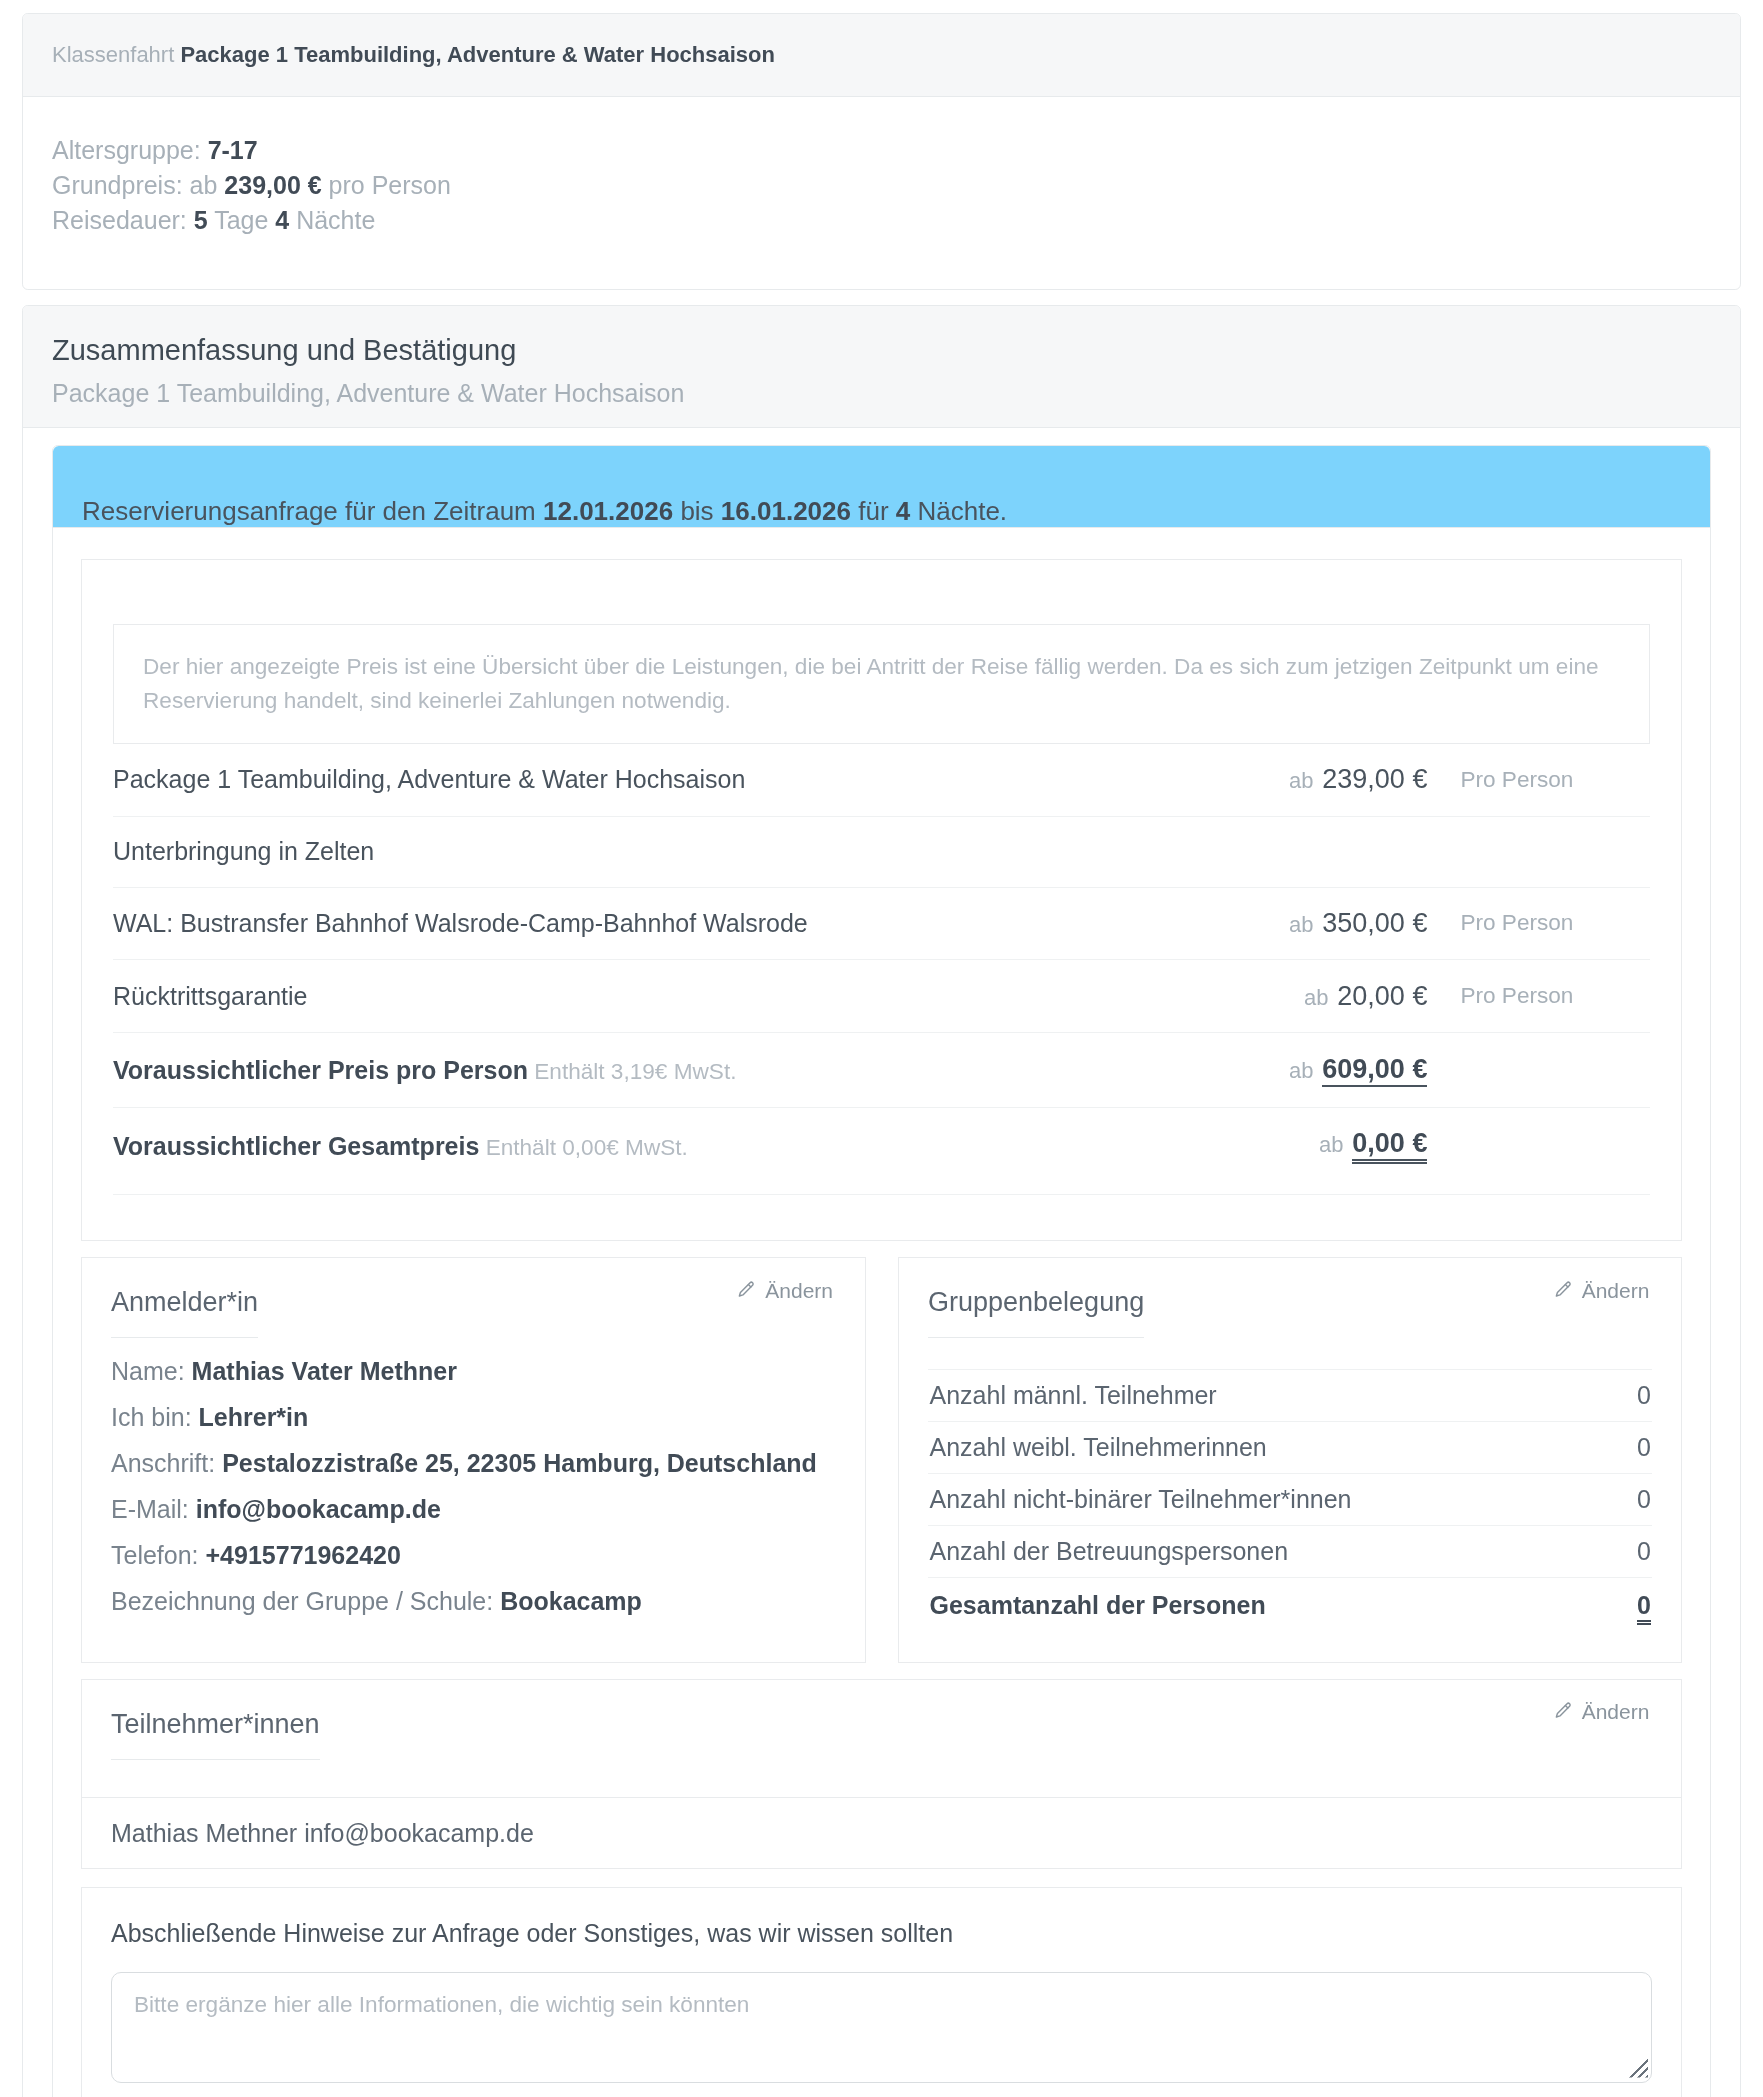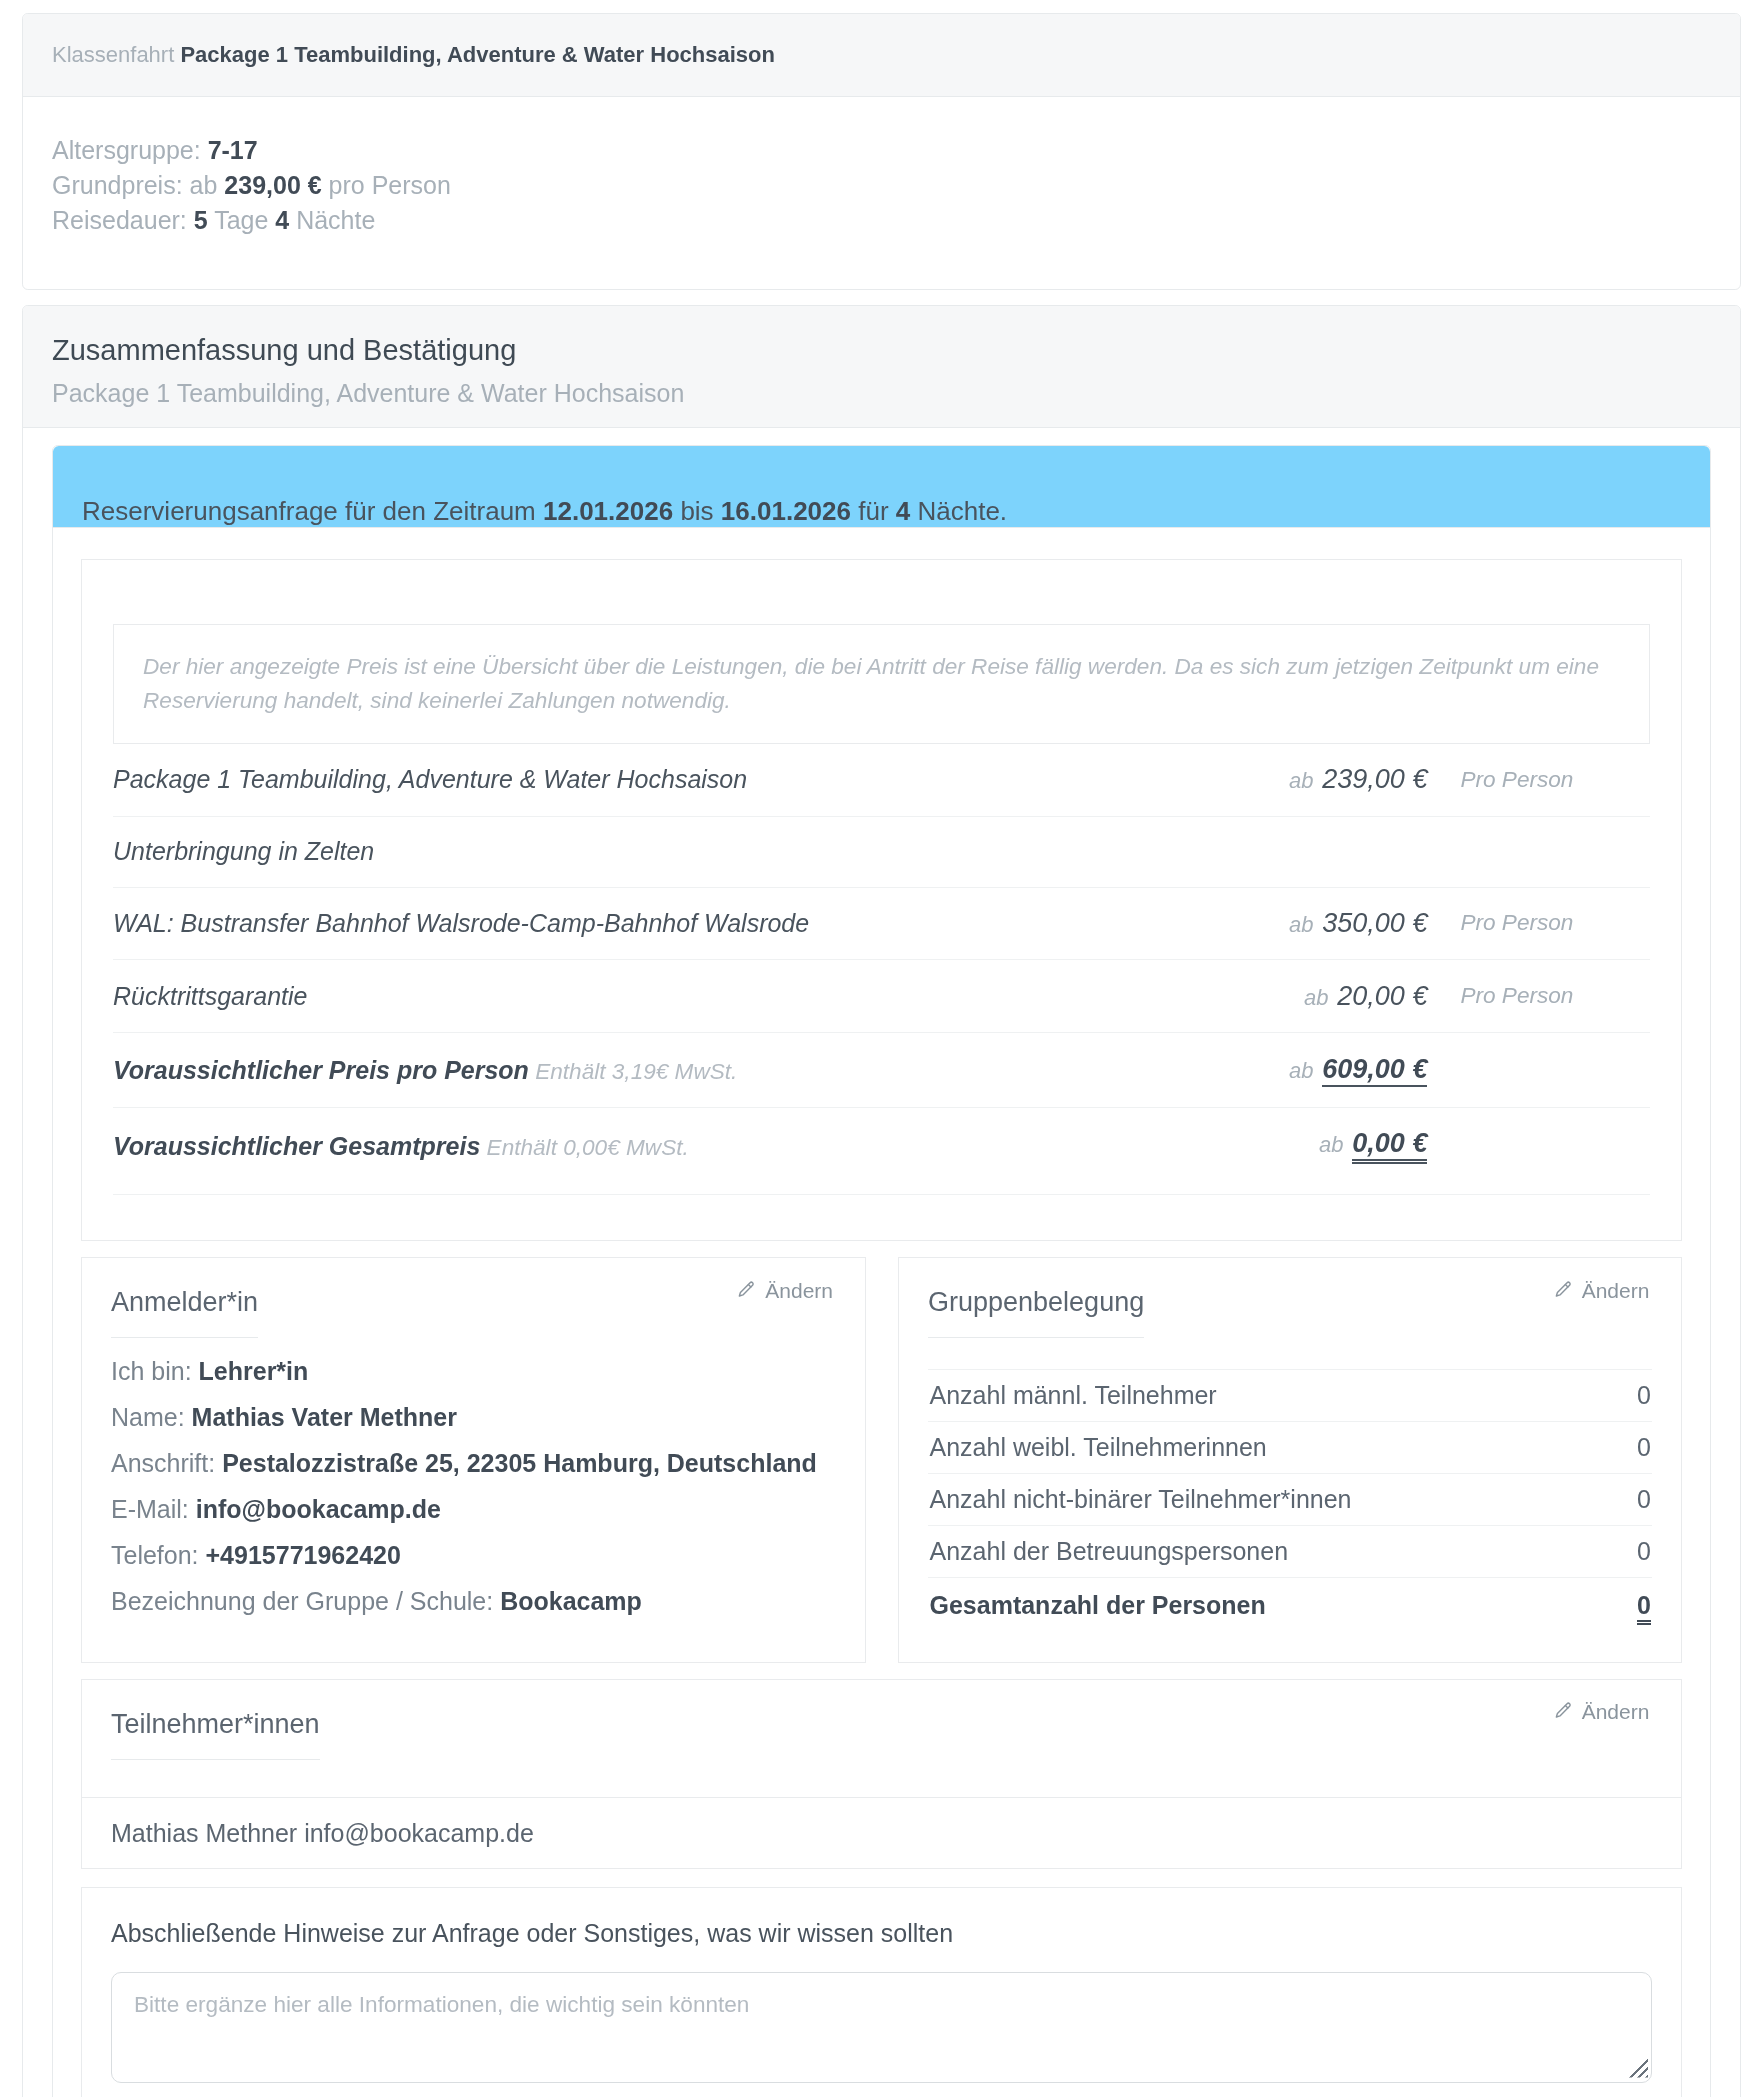--- a/index.html
+++ b/index.html
@@ -31,21 +31,21 @@
   .summary-subtitle { margin-top:11.7px; font-size:25px; color:#a7b0b8; }
   .card-summary-body { padding:17px 29px 0 29px; }
 
   
   .panel { border:1.5px solid #e7eaec; border-radius:5.8px 5.8px 0 0; min-height:1657px; }
   .panel-head { background:#7dd3fc; border-bottom:1.5px solid #e7eaec; border-radius:5.8px 5.8px 0 0;
                 height:82px; display:flex; align-items:flex-end; padding:0 29px; font-size:26px; color:#3a4450; }
   .panel-body { padding:31px 28px 58px 28px; }
 
   
-  .price-box { border:1.5px solid #e9ebed; padding:64px 31px 45px 31px;font-style:italic; }
+  .price-box { border:1.5px solid #e9ebed; padding:64px 31px 45px 31px; }
   .notice-box { border:1.5px solid #e9ebed; padding:25px 29px; font-size:22.6px; line-height:34px; color:#b4bbc2; }
   .p-row { display:flex; align-items:center; border-bottom:1.5px solid #eff1f2; padding:20.4px 0; }
   .p-row-tall { padding-bottom:30px; }
   .p-name { flex:1; font-size:25px; }
   .p-price { display:flex; align-items:baseline; margin-right:33px; }
   .t-ab { font-size:22px; color:#a7b0b8; margin-right:8.8px; }
   .p-val { font-size:27px; color:#49535d; }
   .p-total { font-weight:bold; color:#414b56; }
   .p-sub   { border-bottom:2.2px solid #49535d; }
   .p-grand { border-bottom:5.8px double #49535d; }
@@ -170,22 +170,22 @@
                 <span>
                   <svg viewBox="0 0 24 24" fill="none" stroke-width="1.7" stroke-linecap="round" stroke-linejoin="round">
                       <path d="M4 20l1.2-4.2L16.6 4.4a2.05 2.05 0 0 1 2.9 2.9L8.2 18.7 4 20z"></path>
                       <path d="M14.6 6.4l2.9 2.9"></path>
                     </svg>
                 </span>
                 <span>Ändern</span>
               </a>
               <span class="box-title">Anmelder*in</span>
               <div class="info-lines" id="registrant-lines">
+                  <div class="info-line"><span class="t-muted">Name: </span><span class="t-bold">Mathias Vater Methner</span></div>
                   <div class="info-line"><span class="t-muted">Ich bin: </span><span class="t-bold">Lehrer*in</span></div>
-                  <div class="info-line"><span class="t-muted">Name: </span><span class="t-bold">Mathias Vater Methner</span></div>
                   <div class="info-line"><span class="t-muted">Anschrift: </span><span class="t-bold">Pestalozzistraße 25, 22305 Hamburg, Deutschland</span></div>
                   <div class="info-line"><span class="t-muted">E-Mail: </span><span class="t-bold">info@bookacamp.de</span></div>
                   <div class="info-line"><span class="t-muted">Telefon: </span><span class="t-bold">+4915771962420</span></div>
                   <div class="info-line"><span class="t-muted">Bezeichnung der Gruppe / Schule: </span><span class="t-bold">Bookacamp</span></div>
                 </div>
             </div>
 
             <div class="box box-group">
               <a class="edit-link">
                 <span>

